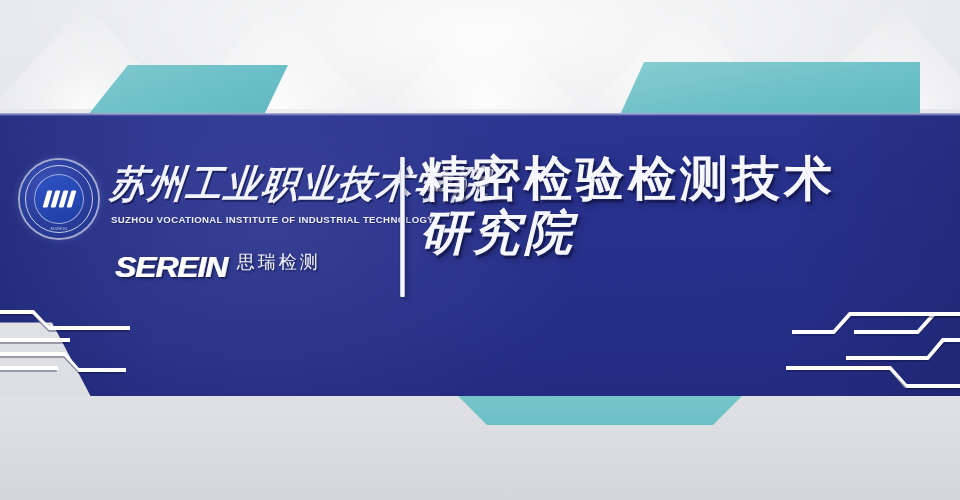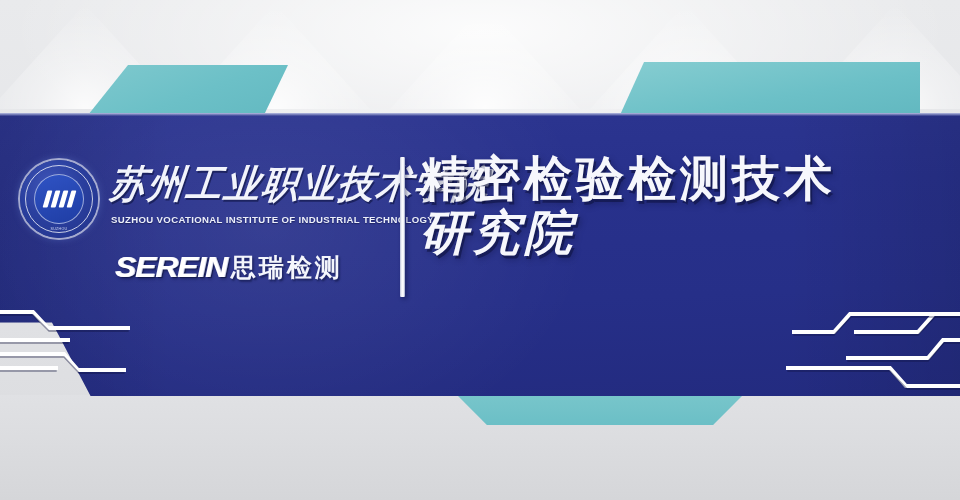--- a/index.html
+++ b/index.html
@@ -137,32 +137,32 @@
     transform: skewX(-6deg) scaleY(1.06);
   }
   #univ-en {
     position:absolute; left:93px; top:56px;
     font-size:9.6px; font-weight:700; color:#eceffa;
     letter-spacing:.35px; white-space:nowrap;
     text-shadow:0 1px 1px rgba(10,14,55,.5);
   }
 
   #serein-row {
-    position:absolute; left:100px; top:92px; display:flex; align-items:center; gap:7px;
+    position:absolute; left:100px; top:92px; display:flex; gap:13px;
   }
   #serein-mark {
     font-size:30px; font-weight:700; font-style:italic; letter-spacing:-1px;
     color:#ffffff; -webkit-text-stroke:0;
     text-shadow:
       1px 0 0 #c9cee6, 2px 1px 0 rgba(20,26,70,.75), 2px 2px 3px rgba(10,14,55,.5);
     transform:scaleX(1.06);
   }
   #serein-cn {
     font-family:"DejaVu Sans", sans-serif;
-    font-size:25px; font-weight:700; color:#f4f6fc; letter-spacing:3px;
+    font-size:18px; font-weight:400; color:#f4f6fc; letter-spacing:3px;
     text-shadow:1.5px 2px 2px rgba(10,14,55,.55);
   }
 
   
   #divider {
     position:absolute; left:400px; top:157px; width:5px; height:140px;
     background:linear-gradient(90deg,#b9bfd8 0%, #ffffff 40%, #f2f4fa 70%, #9aa2c4 100%);
     box-shadow:2px 2px 4px rgba(10,14,55,.45);
     border-radius:1px;
   }

